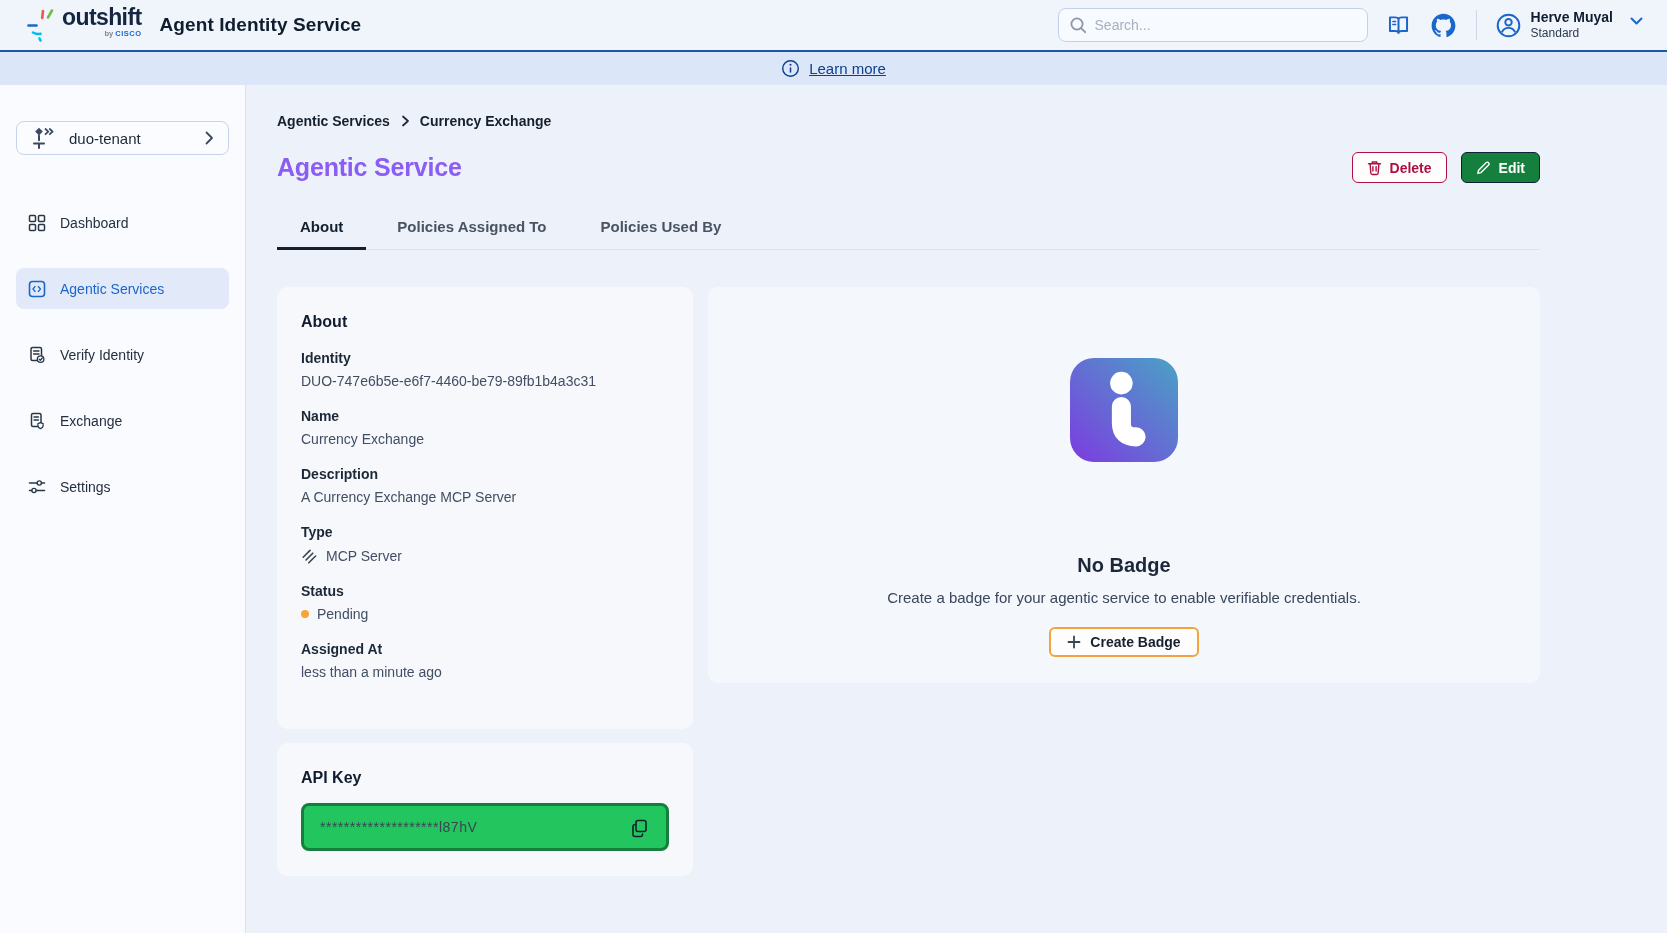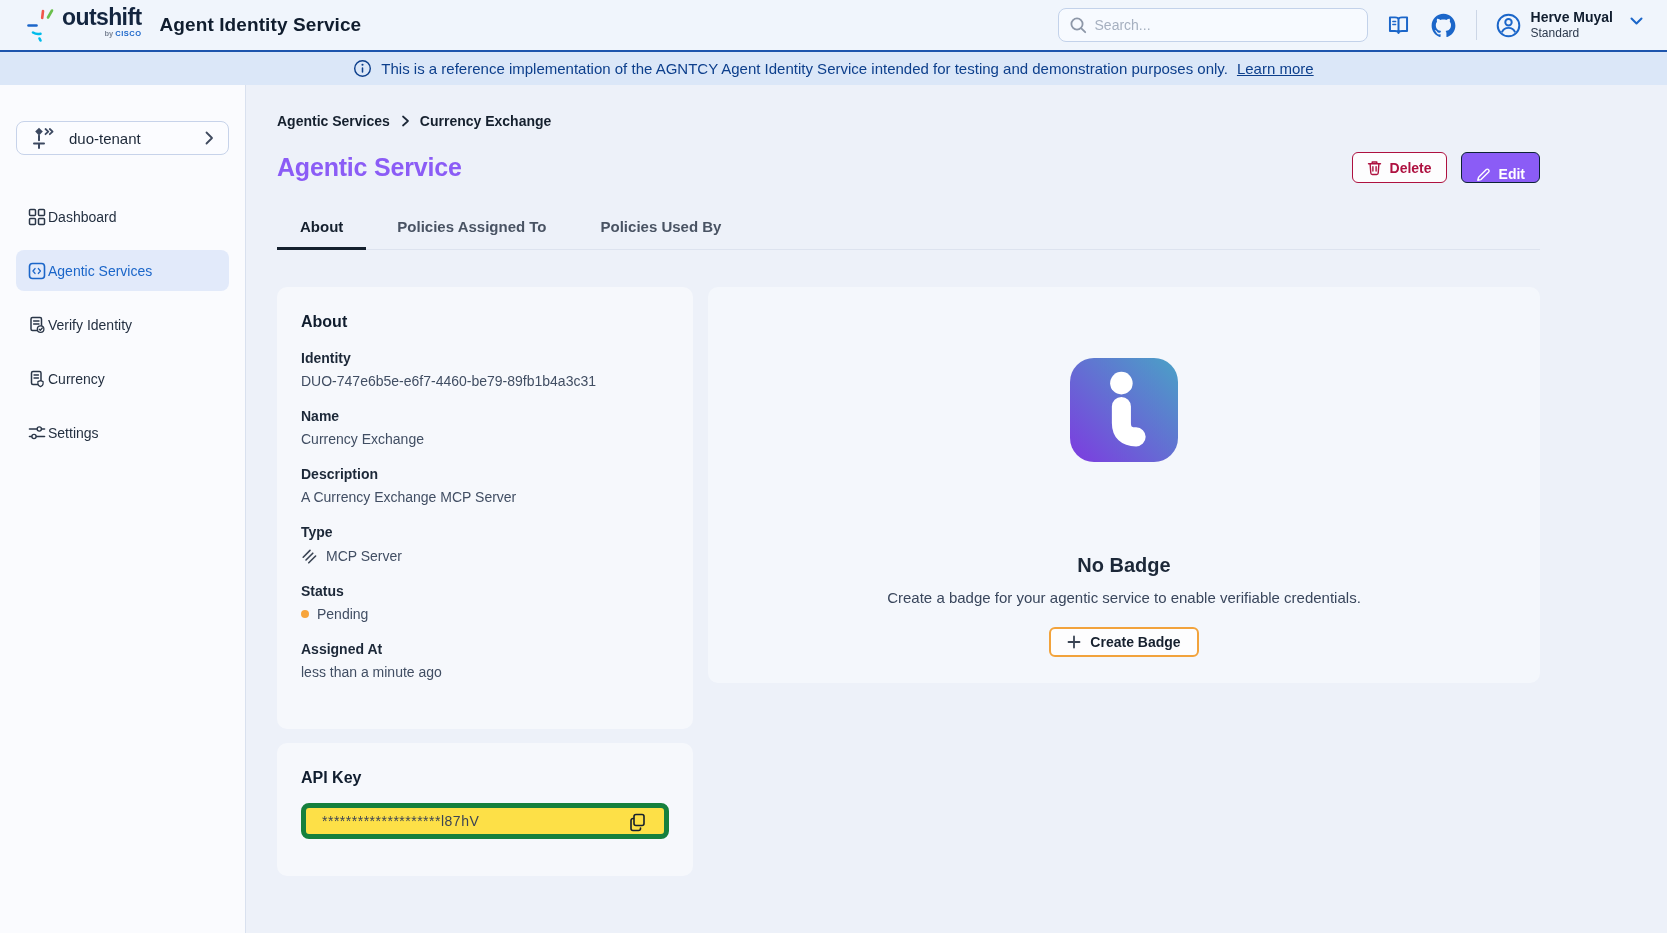--- a/index.html
+++ b/index.html
@@ -35,53 +35,53 @@
             gap:9px; font-size:15px; color:#0d3f8c; }
   .banner a { color:#0d3f8c; text-decoration:underline; cursor:pointer; }
 
   
   .body-row { display:flex; height:848px; }
   .sidebar { width:246px; background:#fafbfe; border-right:1px solid #d9e1ef; padding-top:36px; flex:none; }
   .tenant { margin:0 16px; height:34px; border:1px solid #c7d3ea; border-radius:8px; background:#fbfcff;
             display:flex; align-items:center; padding:0 14px; gap:12px; cursor:pointer; }
   .tenant-label { font-size:15px; font-weight:500; color:#1c2838; flex:1; }
   .nav { margin-top:35px; display:flex; flex-direction:column; gap:1px; }
-  .nav-item { display:flex; align-items:center; gap:2px; height:41px; margin:6px 16px; padding:0 12px;
+  .nav-item { display:flex; align-items:center; gap:14px; height:41px; margin:12px 16px; padding:0 12px;
               border-radius:8px; font-size:14px; color:#243041; cursor:pointer; }
   .nav-item.active { background:#e2eafa; color:#1b66c9; font-weight:500; }
 
   .main { flex:1; padding:28px 127px 0 31px; overflow:hidden; }
   .breadcrumb { display:flex; align-items:center; gap:10px; font-size:14px; font-weight:700; color:#15202e; }
   .breadcrumb a { color:#15202e; text-decoration:none; cursor:pointer; }
   .title-row { margin-top:23px; display:flex; align-items:center; justify-content:space-between; }
   .page-title { font-size:25px; font-weight:800; color:#8b5cf6; letter-spacing:-0.2px; }
   .actions { display:flex; gap:14px; }
   .btn { display:flex; align-items:center; gap:8px; height:31px; padding:0 14px; border-radius:6px;
          font-size:14px; font-weight:700; cursor:pointer; font-family:"Liberation Sans",sans-serif; }
   .btn-delete { background:#fdfdfe; border:1.5px solid #ae1140; color:#ae1140; }
-  .btn-edit { background:#8b5cf6; border:1.5px solid #0c2336; color:#ffffff;align-items:flex-end; }
+  .btn-edit { background:#15803d; border:1.5px solid #0c2336; color:#ffffff; }
 
   .tabs { margin-top:27px; display:flex; gap:8px; border-bottom:1px solid #dde3ef; }
   .tab { padding:8px 23px 12px; font-size:15px; font-weight:700; color:#495363; cursor:pointer;
          border-bottom:3px solid transparent; margin-bottom:-1px; }
   .tab.active { color:#15202e; border-bottom-color:#15202e; }
 
   .content-row { margin-top:37px; display:flex; gap:15px; align-items:flex-start; }
   .left-col { width:416px; flex:none; display:flex; flex-direction:column; gap:14px; }
   .card { background:#f6f8fc; border-radius:10px; padding:26px 24px; }
   .card h2 { font-size:16px; font-weight:800; color:#101d2e; }
 
   .about-card { height:442px; }
   .field { margin-top:19px; }
   .f-label { font-size:14px; font-weight:700; color:#1c2838; margin-bottom:7px; }
   .f-value { font-size:14px; color:#414e63; display:flex; align-items:center; gap:8px; }
   .dot { width:8px; height:8px; border-radius:50%; background:#f7a43b; flex:none; }
 
   .api-card { height:133px; }
-  .key-box { margin-top:16px; height:36px; background:#fde047; border:5px solid #15803d; border-radius:8px;
+  .key-box { margin-top:16px; height:48px; background:#22c55e; border:3px solid #15803d; border-radius:8px;
              display:flex; align-items:center; padding:0 14px 0 16px; }
   .key-box input { border:none; outline:none; background:transparent; flex:1; font-size:14px; color:#3c4454;
                    letter-spacing:0.5px; font-family:"Liberation Sans",sans-serif; }
   .key-box button { background:none; border:none; cursor:pointer; display:flex; padding:2px; }
 
   .badge-card { flex:1; height:396px; background:#f4f7fc; display:flex; flex-direction:column; align-items:center; }
   .badge-icon { margin-top:45px; width:108px; height:110px; border-radius:24px;
                 background:linear-gradient(to top right,#7d3be0,#4aa2c6);
                 display:flex; align-items:center; justify-content:center; }
   .no-badge { margin-top:92px; font-size:20px; font-weight:800; color:#1c2838; }
@@ -148,21 +148,20 @@
     </div>
   </div>
 </div>
 
 <div class="banner">
   <svg width="19" height="19" viewBox="0 0 20 20">
     <circle cx="10" cy="10" r="8.2" stroke="#0d3f8c" stroke-width="1.5" fill="none"></circle>
     <circle cx="10" cy="6.1" r="1.1" fill="#0d3f8c"></circle>
     <rect x="9.2" y="8.6" width="1.6" height="6" rx="0.8" fill="#0d3f8c"></rect>
   </svg>
-  <span>This is a reference implementation of the AGNTCY Agent Identity Service intended for testing and demonstration purposes only.</span>
   <a>Learn more</a>
 </div>
 
 <div class="body-row">
 
   <div class="sidebar">
     <div class="tenant">
       <svg width="26" height="26" viewBox="0 0 26 26">
         <path d="M8 2.8 L11.8 6.6 L8 10.4 L4.2 6.6 Z" fill="#3c4961"></path>
         <path d="M14.5 4 l2.8 2.6 -2.8 2.6" stroke="#3c4961" stroke-width="1.8" fill="none" stroke-linecap="round" stroke-linejoin="round"></path>
@@ -200,21 +199,21 @@
           <path d="M11.1 13.1 l1.2 1.2 2-2.3" stroke="#2a3648" stroke-width="1.3" fill="none" stroke-linecap="round" stroke-linejoin="round"></path>
         </svg>
         <span>Verify Identity</span>
       </div>
       <div class="nav-item">
         <svg width="18" height="18" viewBox="0 0 18 18">
           <rect x="3.5" y="1.5" width="9.5" height="13" rx="1.5" stroke="#2a3648" stroke-width="1.5" fill="none"></rect>
           <path d="M6 5 h4.5 M6 8 h4.5" stroke="#2a3648" stroke-width="1.3" stroke-linecap="round"></path>
           <path d="M12.5 10.6 l2.6 1 v2 c0 1.5-1 2.5-2.6 3-1.6-.5-2.6-1.5-2.6-3 v-2 z" fill="#fafbfe" stroke="#2a3648" stroke-width="1.2" stroke-linejoin="round"></path>
         </svg>
-        <span>Currency</span>
+        <span>Exchange</span>
       </div>
       <div class="nav-item">
         <svg width="18" height="18" viewBox="0 0 18 18">
           <path d="M1.5 5 h15" stroke="#2a3648" stroke-width="1.6" stroke-linecap="round"></path>
           <path d="M1.5 12.5 h15" stroke="#2a3648" stroke-width="1.6" stroke-linecap="round"></path>
           <circle cx="11.3" cy="5" r="2.1" fill="#fafbfe" stroke="#2a3648" stroke-width="1.4"></circle>
           <circle cx="6" cy="12.5" r="2.1" fill="#fafbfe" stroke="#2a3648" stroke-width="1.4"></circle>
         </svg>
         <span>Settings</span>
       </div>

